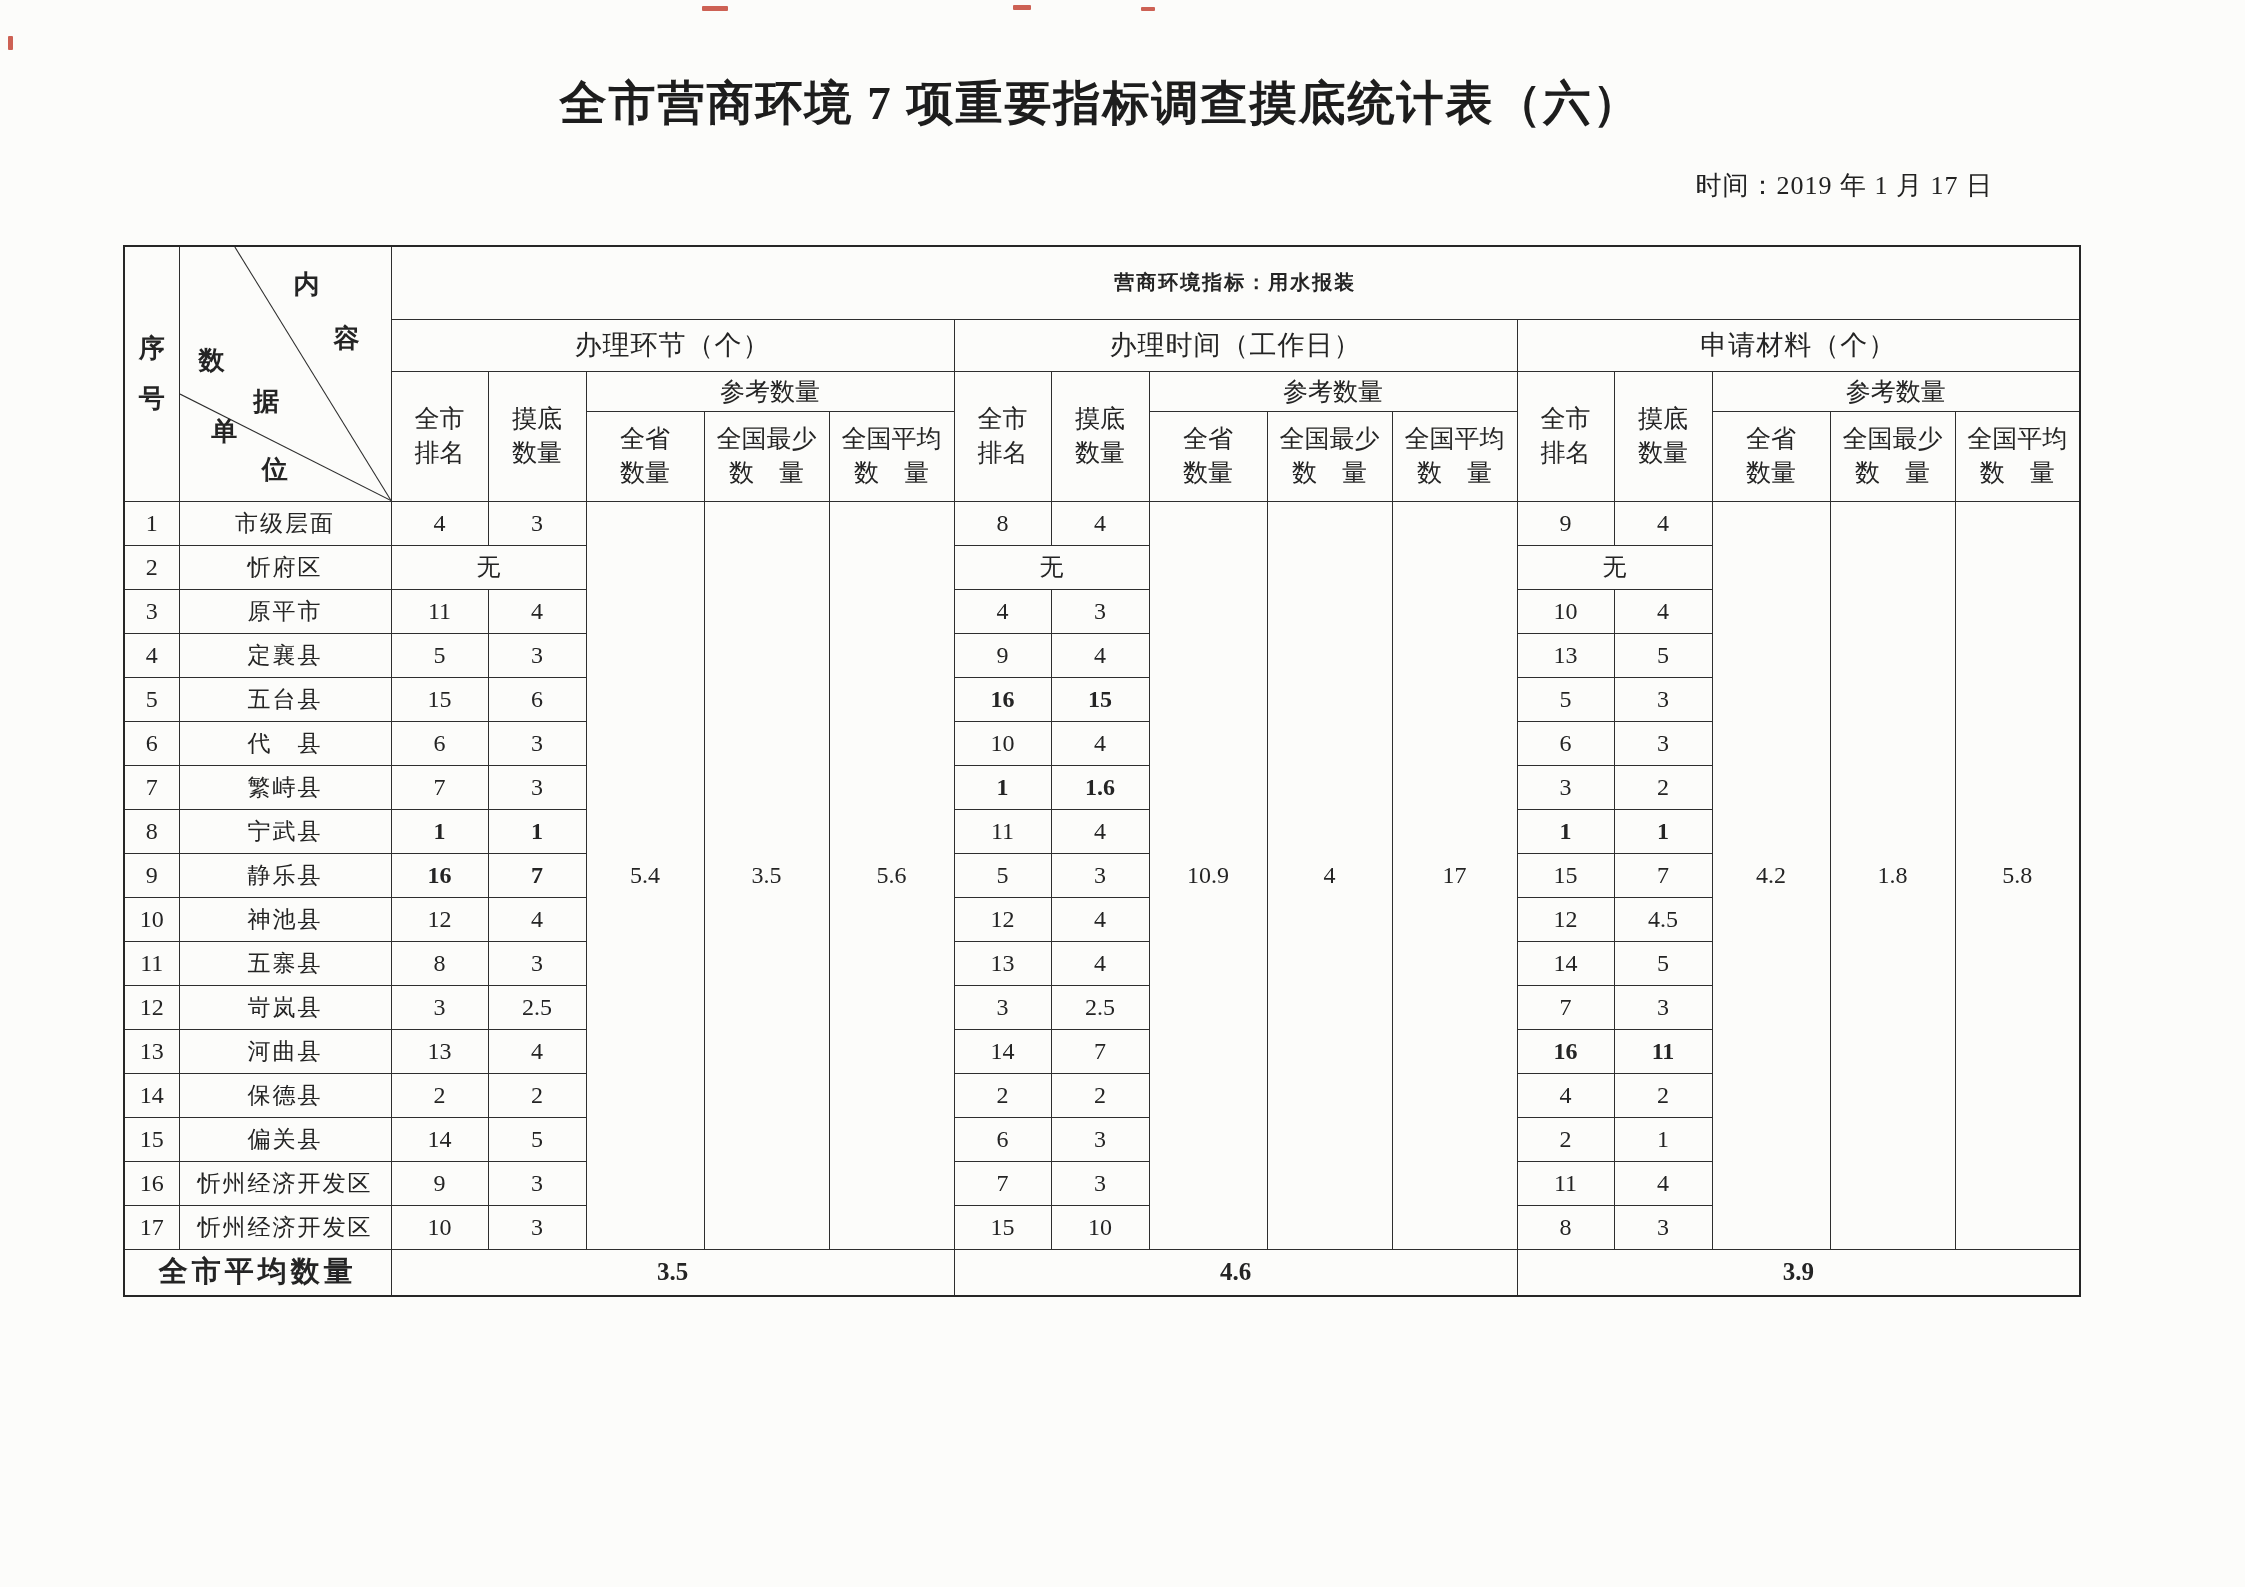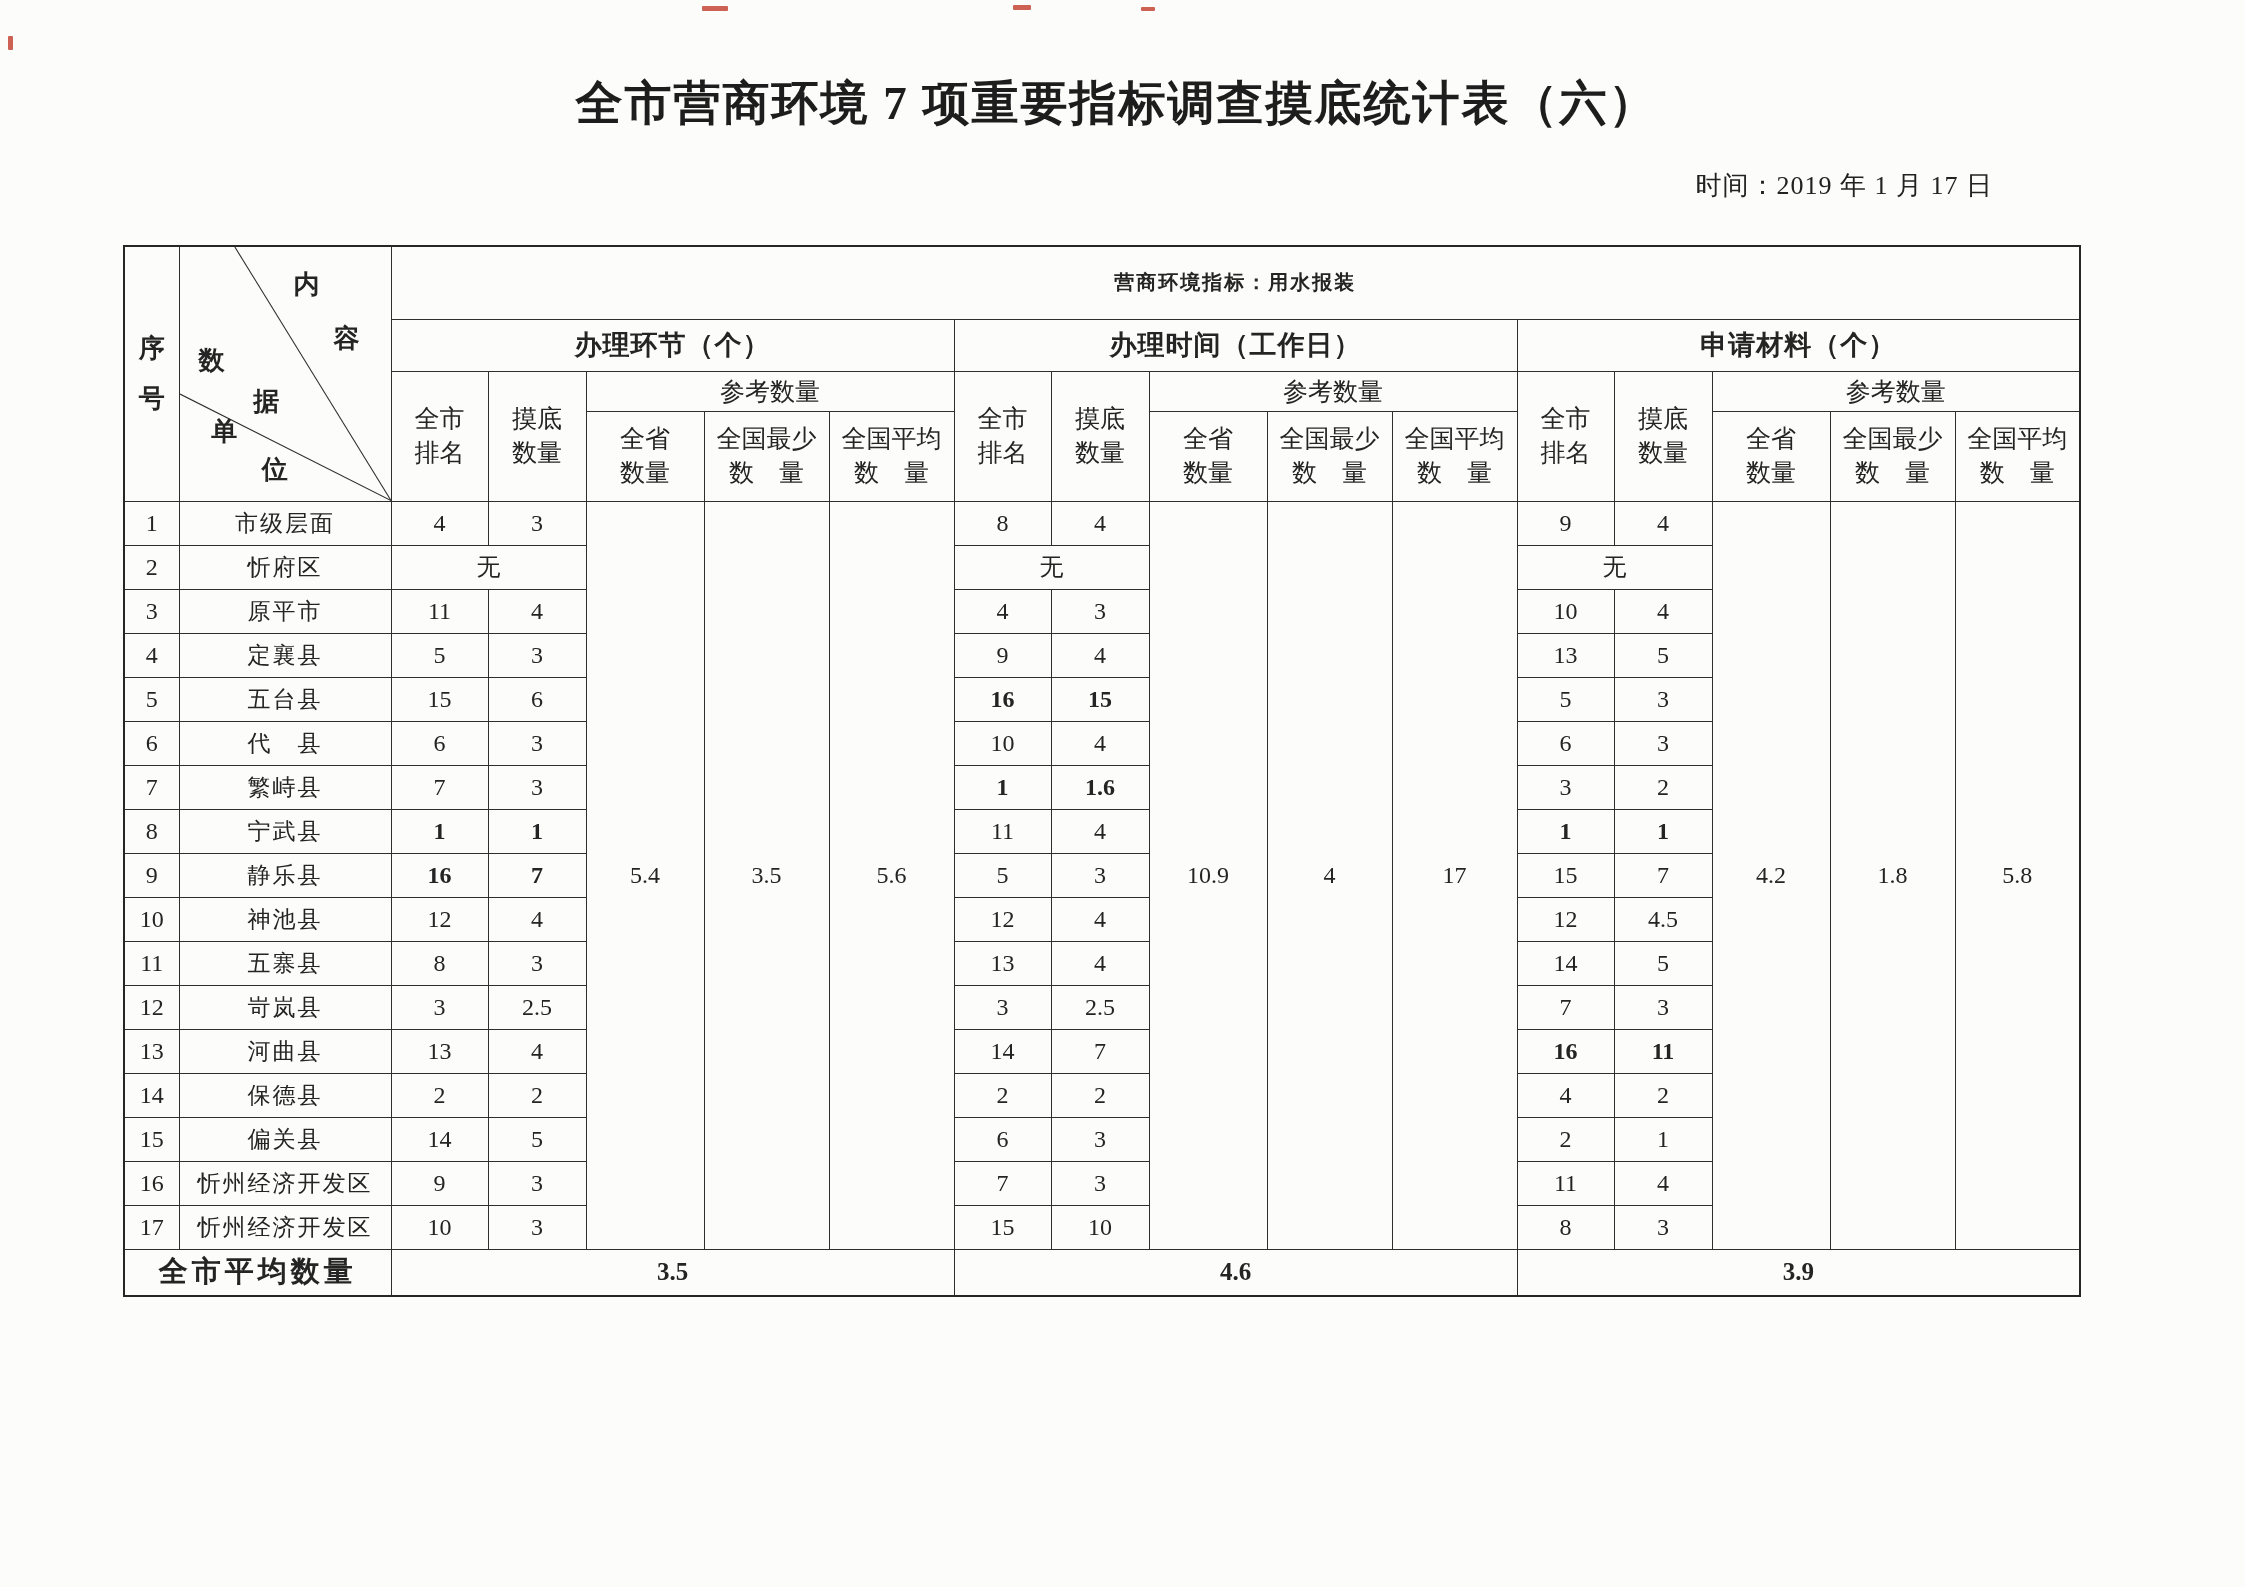--- a/index.html
+++ b/index.html
@@ -6,21 +6,21 @@
   body{
     width:2245px;height:1587px;
     background:#fafaf7;
     font-family:"Liberation Serif","DejaVu Serif",serif;
     color:#222;
     position:relative;
     overflow:hidden;
   }
   .page{position:absolute;inset:0;background:#fcfcfa;}
   .doc-title{
-    position:absolute;top:72px;left:139px;width:1955px;
+    position:absolute;top:72px;left:123px;width:1955px;
     text-align:center;font-size:47px;font-weight:bold;letter-spacing:2px;color:#1d1d1d;
   }
   .doc-date{
     position:absolute;top:168px;left:123px;width:1870px;
     text-align:right;font-size:26px;color:#222;letter-spacing:1px;
   }
   .page-number{
     position:absolute;top:1312px;left:123px;width:1955px;
     text-align:center;font-size:27px;color:#444;letter-spacing:6px;
   }
@@ -35,21 +35,21 @@
     padding:0 2px;color:#242424;
   }
   table.main{border:2.5px solid #262626;}
   tr.hr1{height:73px;}
   tr.hr2{height:52px;}
   tr.hr3{height:40px;}
   tr.hr4{height:90px;}
   tbody tr{height:44px;}
   tfoot tr{height:47px;}
   .indicator{font-size:20px;font-weight:bold;letter-spacing:2px;}
-  .group-title{font-size:27px;font-weight:bold;letter-spacing:1px;}
+  .group-title{font-size:27px;font-weight:normal;letter-spacing:1px;}
   .sub{font-size:25px;font-weight:normal;white-space:pre-line;line-height:1.35;}
   .refhead{font-size:25px;font-weight:normal;margin-top:36px;}
   .c-no{font-size:24px;}
   .c-name{font-size:23px;letter-spacing:2px;}
   .c-val{font-size:24px;}
   .c-ref{font-size:24px;}
   .bold{font-weight:bold;}
   .corner{position:relative;padding:0;overflow:hidden;}
   .corner svg{position:absolute;inset:0;width:100%;height:100%;}
   .corner .dchar{position:absolute;font-size:26px;color:#242424;}

